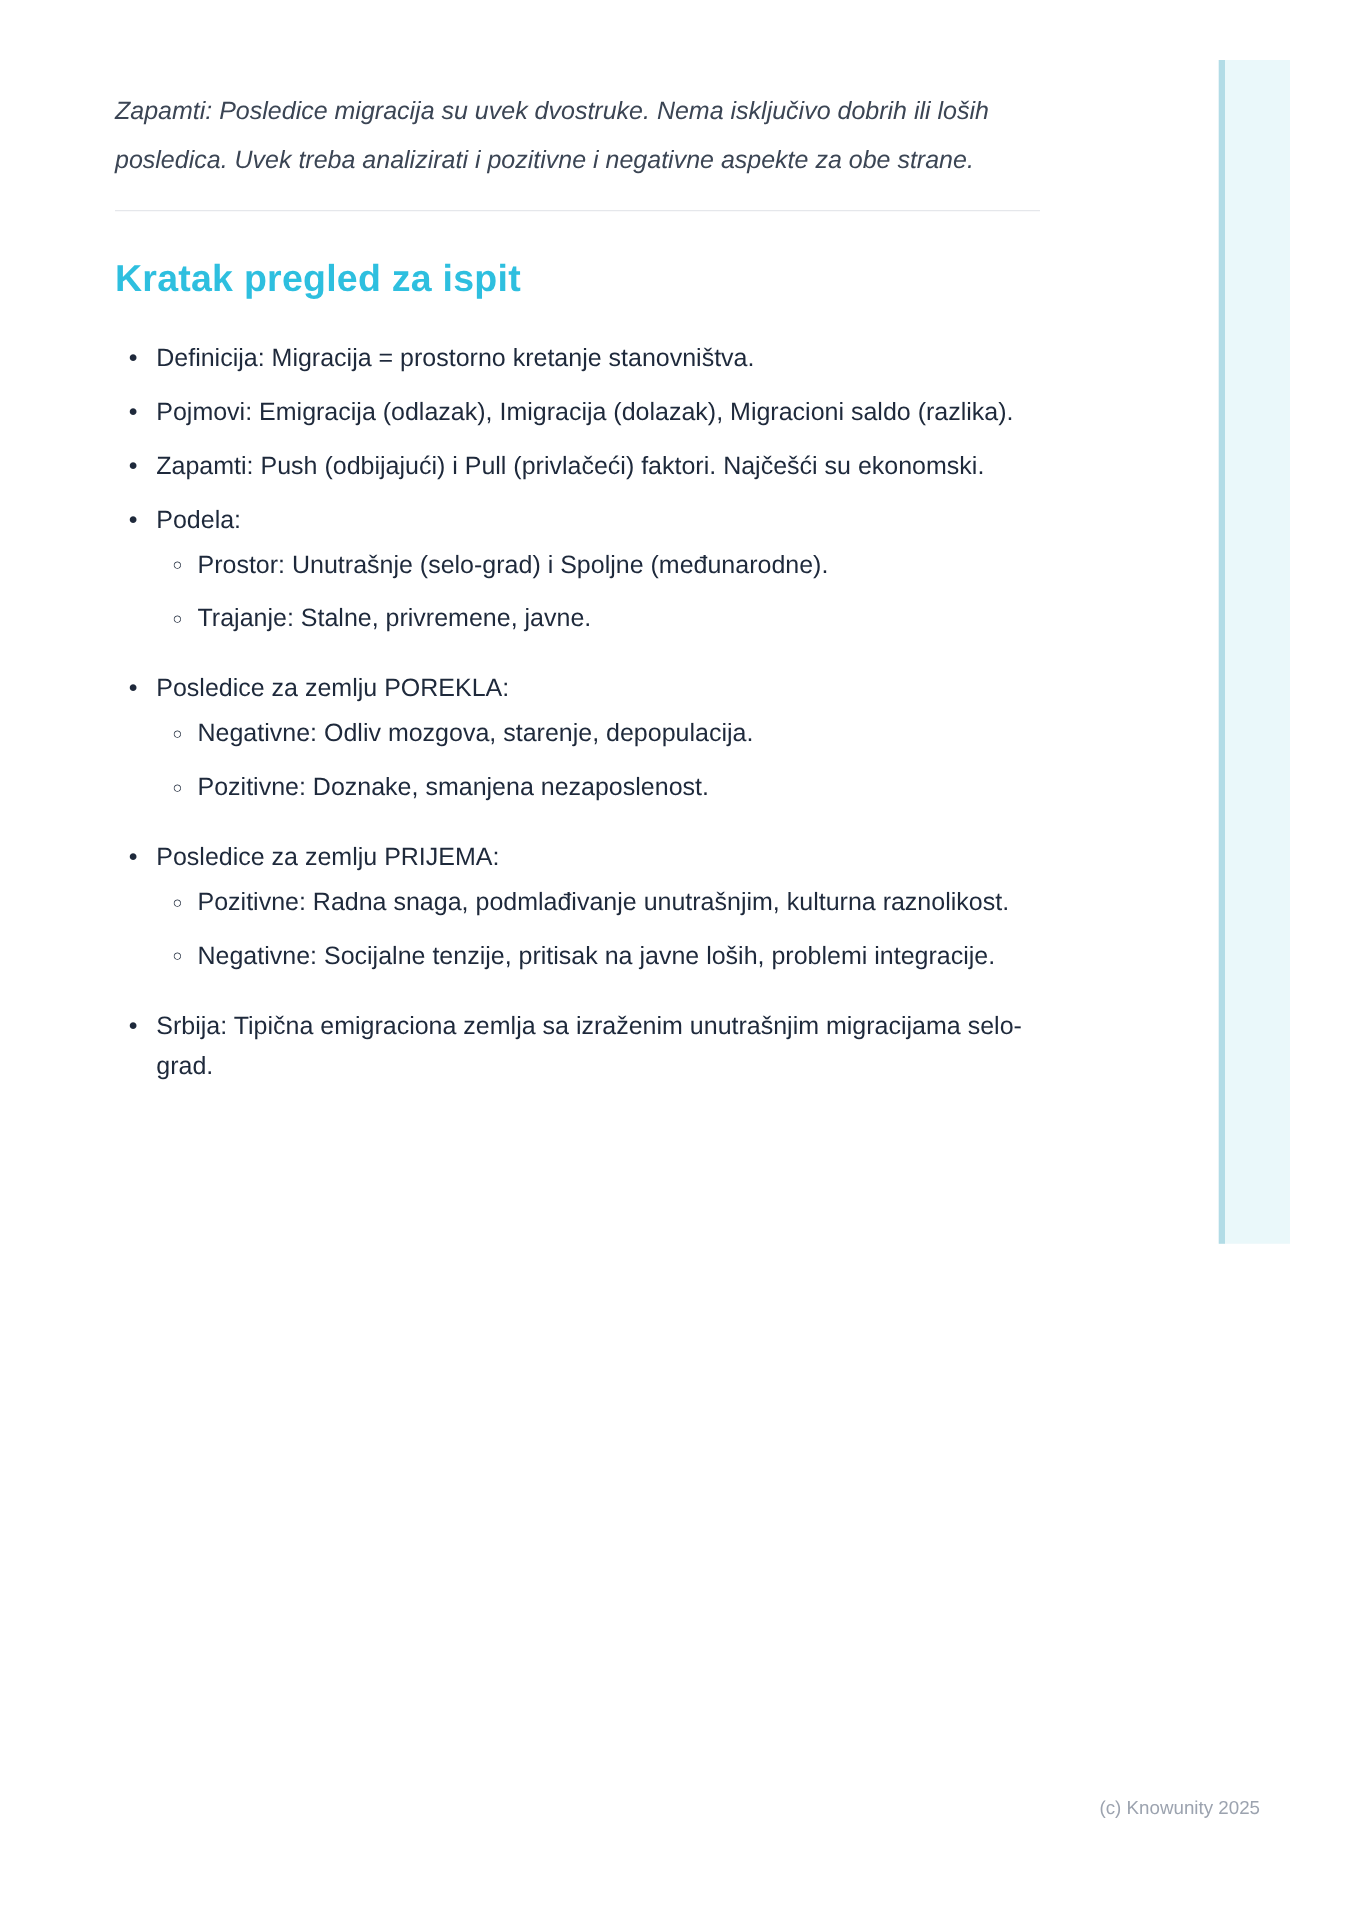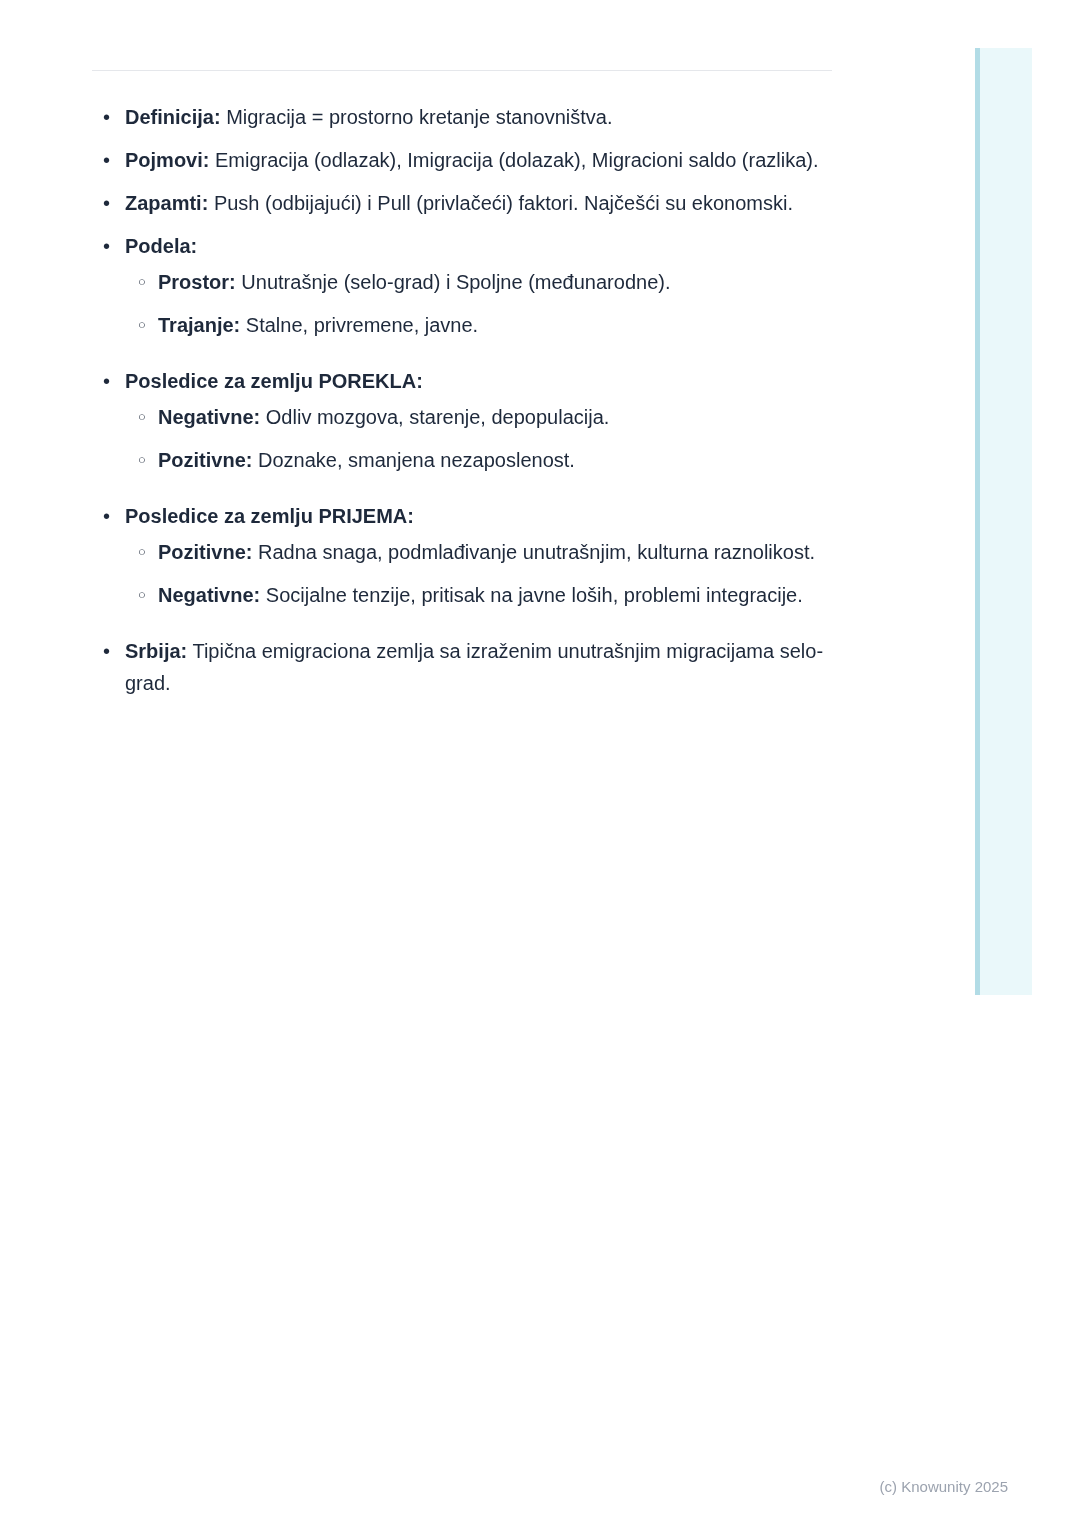--- a/index.html
+++ b/index.html
@@ -66,50 +66,51 @@
   .item-body { flex: 1 1 auto; }
   ul.sublist {
     list-style: none;
     margin: 4px 0 13px 0;
     padding: 0;
   }
   ul.sublist > li {
     display: flex;
     margin-bottom: 11px;
   }
-  b { font-weight: bold; }
+  b { font-weight: normal; }
   .side-strip {
     position: absolute;
     left: 975px;
     top: 48px;
     width: 57px;
     height: 947px;
     background: var(--strip-fill, #eaf8fa);
     border-left: 5px solid var(--strip-border, #b2dce6);
     box-sizing: border-box;
   }
   .footer {
     position: absolute;
     right: 72px;
     top: 1438px;
     font-size: 15px;
     color: var(--muted, #9ca3af);
-    margin-top: 40px;
   }
 </style>
 </head>
 <body>
 
 <div class="page">
 
   <div class="content">
 
+    <p class="note">Zapamti: Posledice migracija su uvek dvostruke. Nema isključivo dobrih ili loših posledica. Uvek treba analizirati i pozitivne i negativne aspekte za obe strane.</p>
 
     <hr class="divider">
 
+    <h1 class="heading">Kratak pregled za ispit</h1>
 
     <ul class="toplist">
 
       <li>
         <span class="marker dot">•</span>
         <span class="item-body"><b>Definicija:</b>
           <span>Migracija = prostorno kretanje stanovništva.</span></span>
       </li>
 
       <li>

